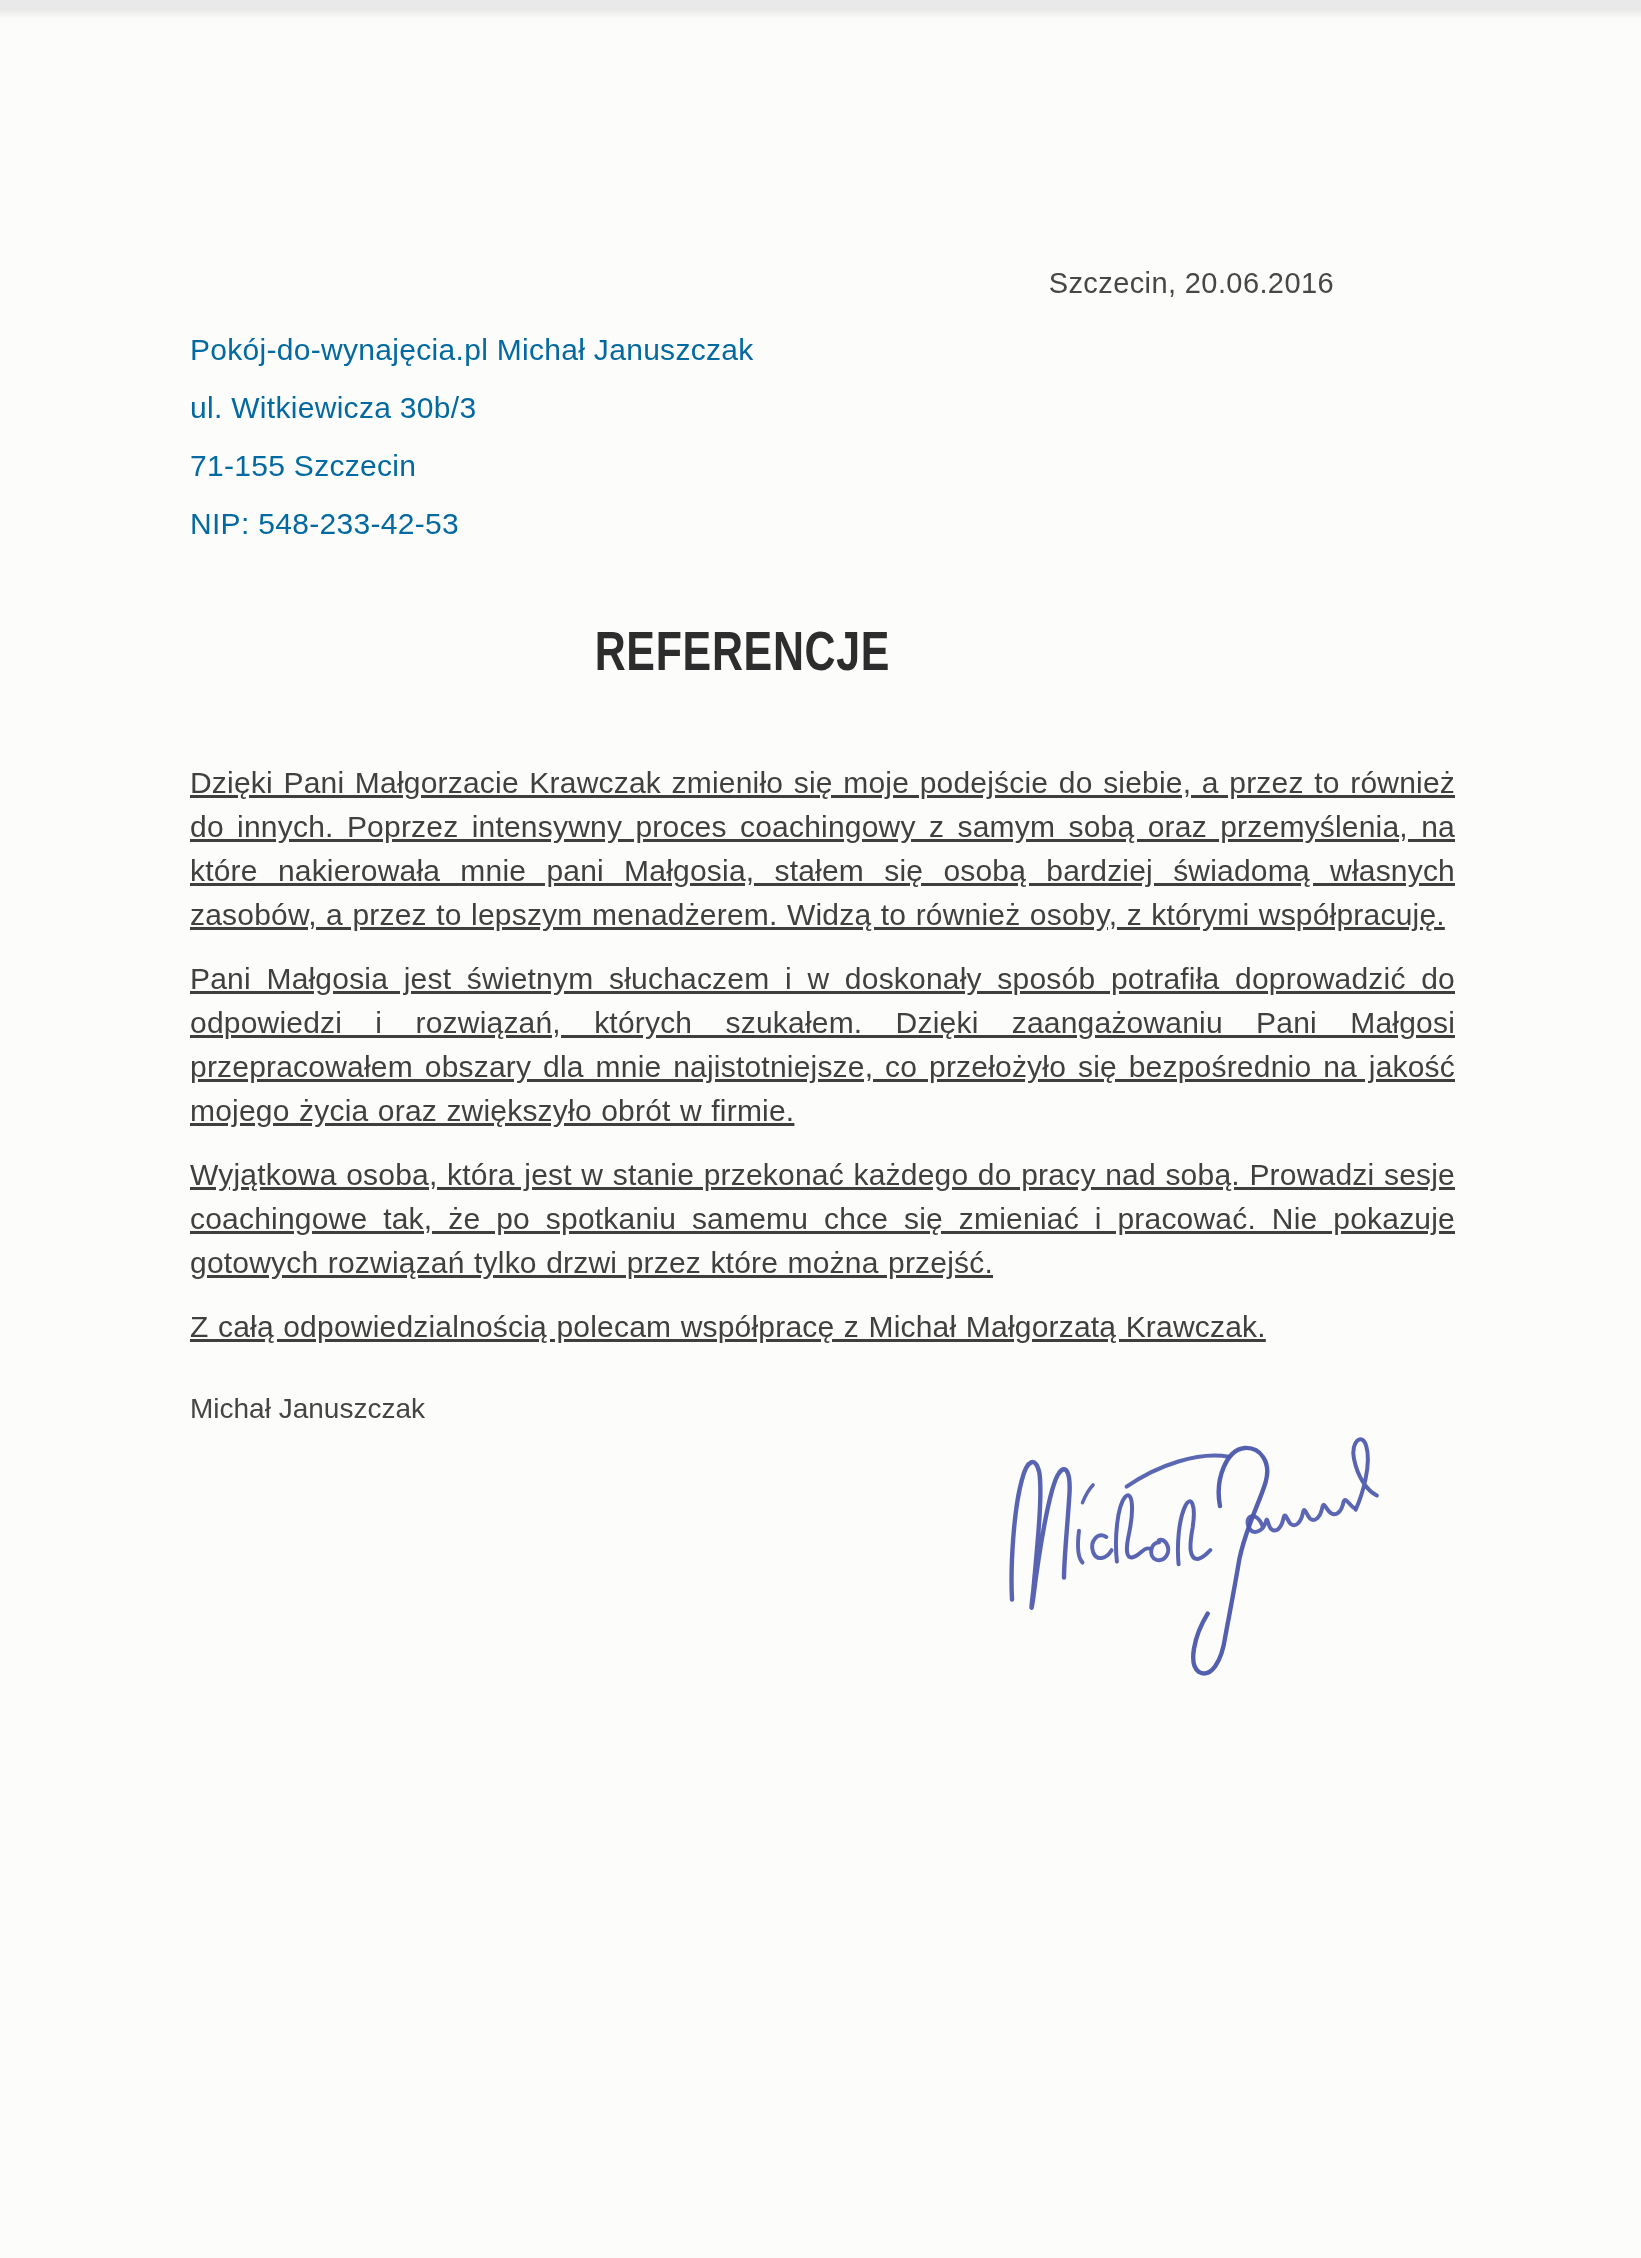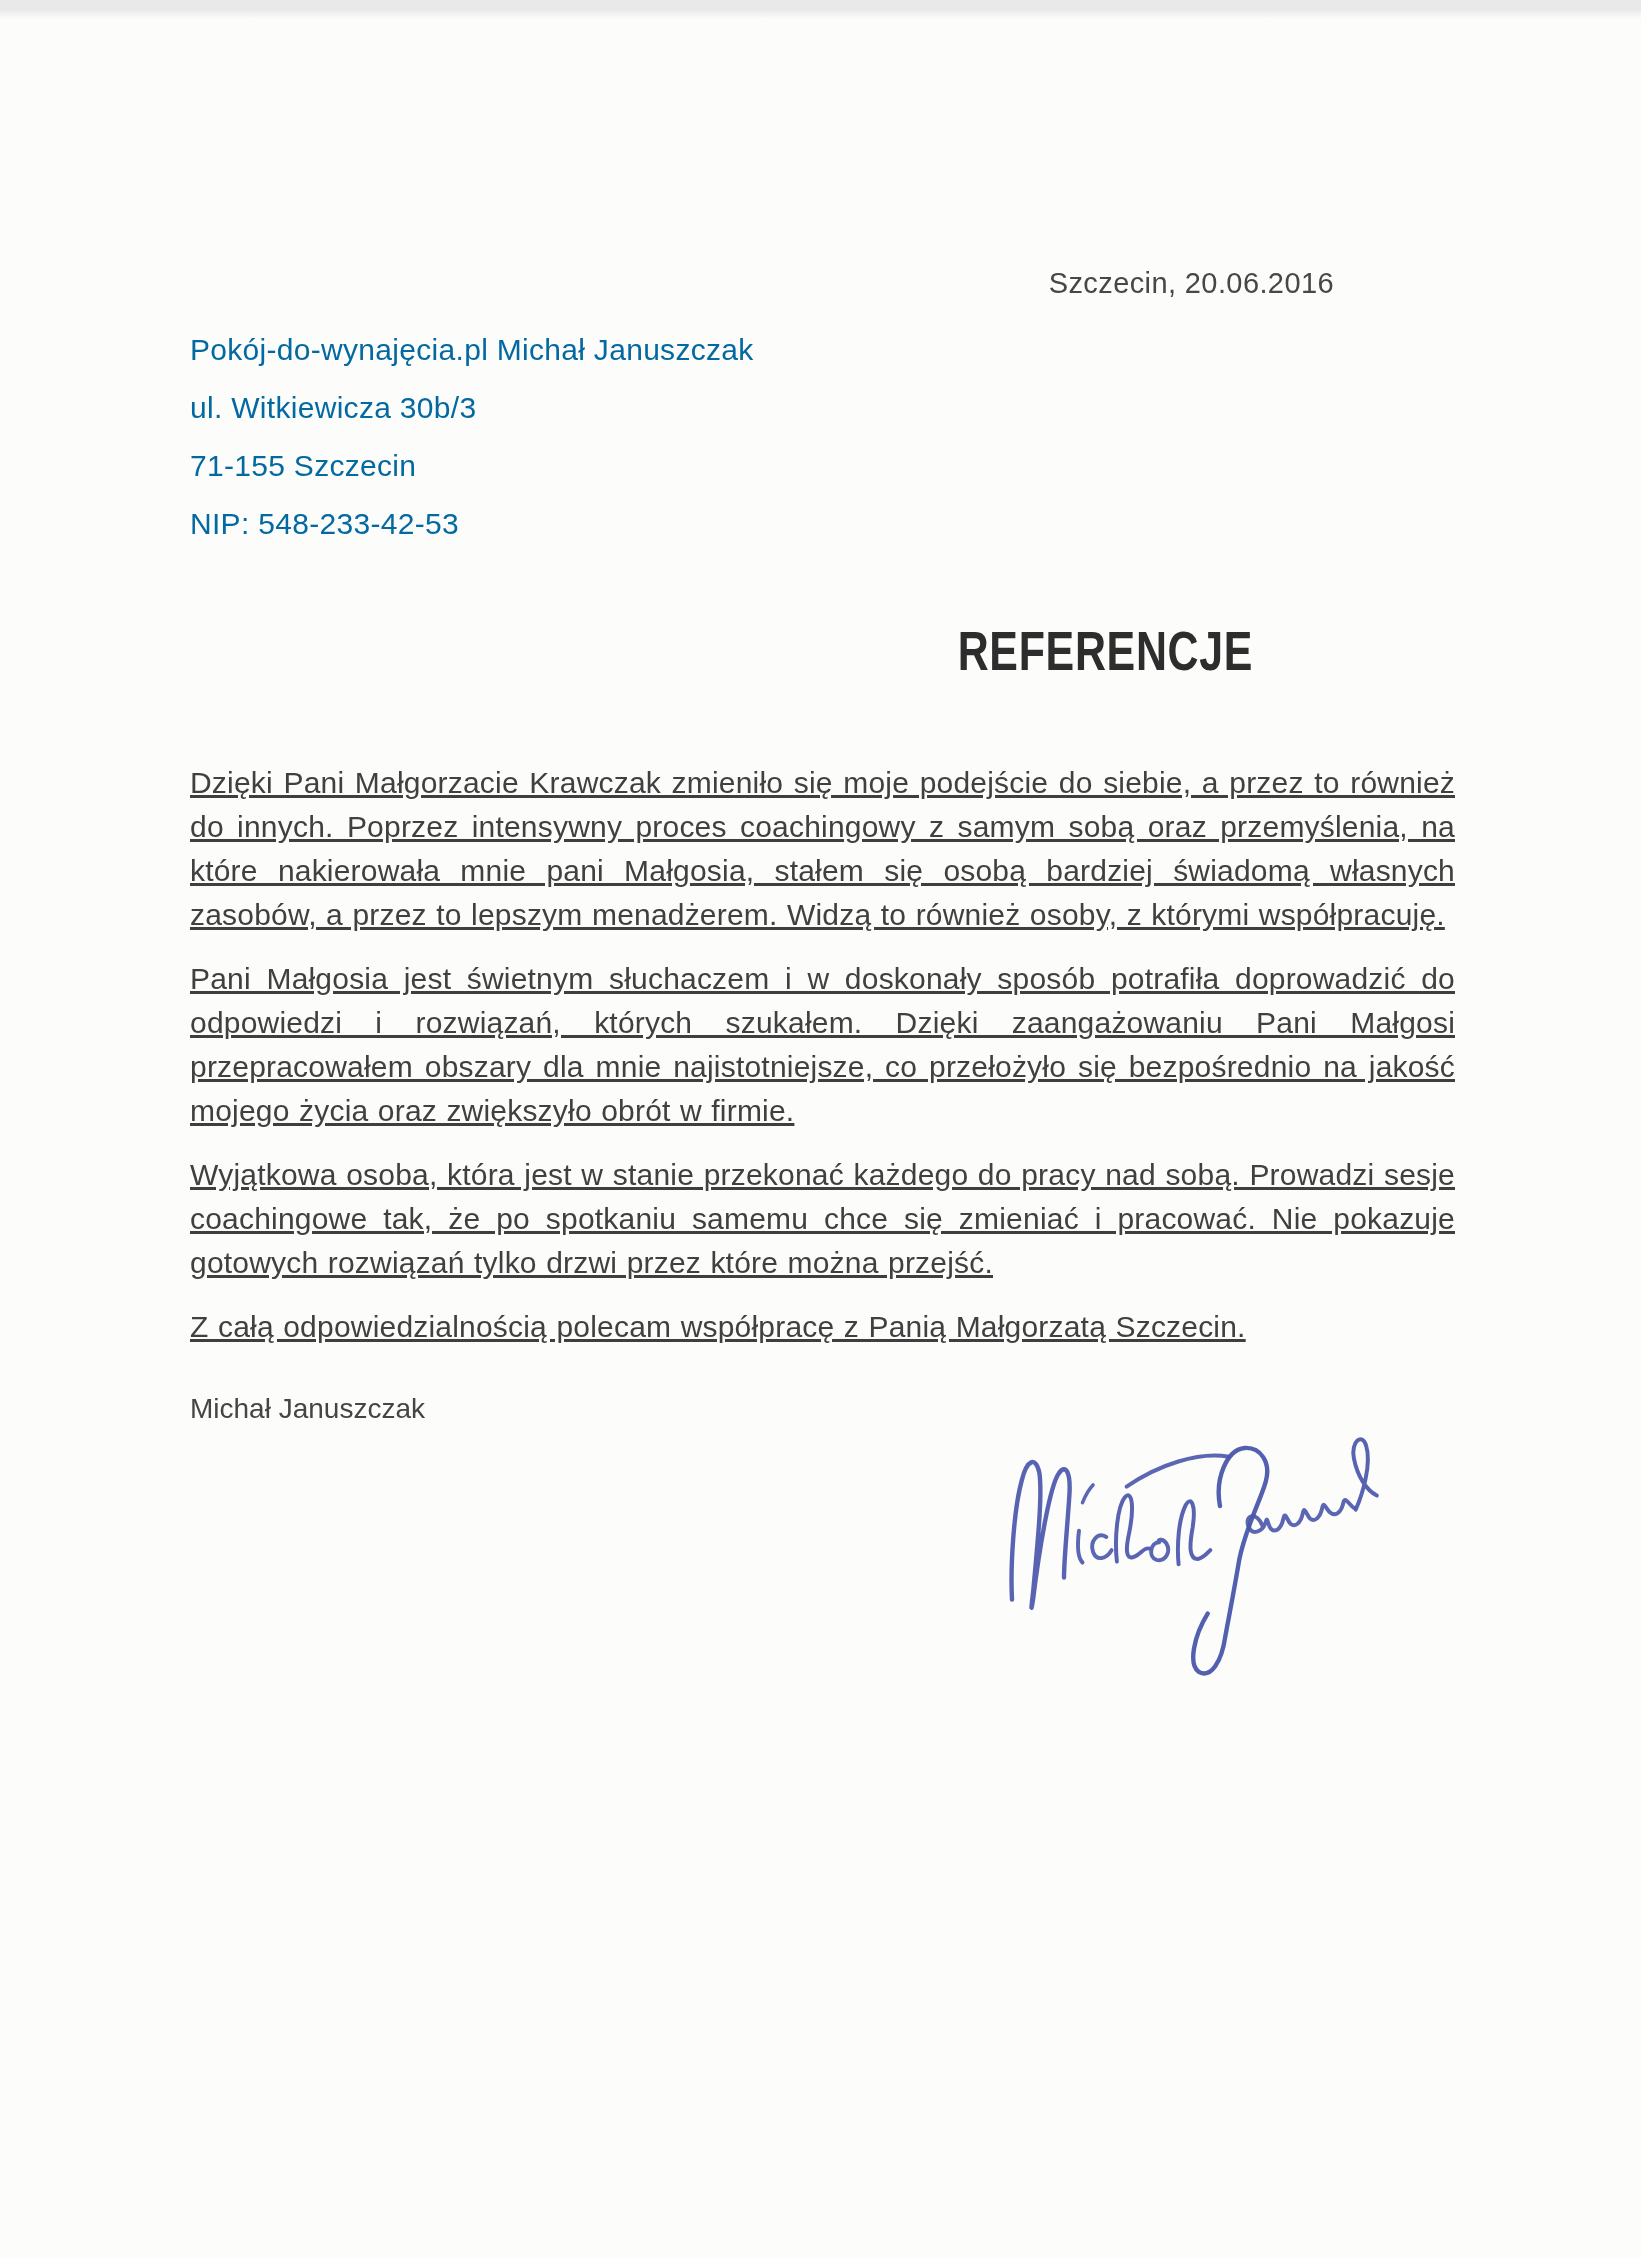--- a/index.html
+++ b/index.html
@@ -47,21 +47,21 @@
     line-height: 58px;
     letter-spacing: 0.3px;
     color: #0369a1;
     white-space: nowrap;
   }
   .title-wrap {
     position: absolute;
     top: 609px;
     left: 190px;
     width: 1105px;            
-    text-align: right;
+    text-align: center;
   }
   .title {
     display: inline-block;
     margin: 0;
     font-size: 55px;
     font-weight: bold;
     letter-spacing: 0.9px;
     color: #2d2d2d;
     transform: scaleX(0.78);
     transform-origin: center;
@@ -123,21 +123,21 @@
   </div>
 
   <div class="title-wrap">
     <h1 class="title">REFERENCJE</h1>
   </div>
 
   <div class="body-text">
     <p>Dzięki Pani Małgorzacie Krawczak zmieniło się moje podejście do siebie, a przez to również do innych. Poprzez intensywny proces coachingowy z samym sobą oraz przemyślenia, na które nakierowała mnie pani Małgosia, stałem się osobą bardziej świadomą własnych zasobów, a przez to lepszym menadżerem. Widzą to również osoby, z którymi współpracuję.</p>
     <p>Pani Małgosia jest świetnym słuchaczem i w doskonały sposób potrafiła doprowadzić do odpowiedzi i rozwiązań, których szukałem. Dzięki zaangażowaniu Pani Małgosi przepracowałem obszary dla mnie najistotniejsze, co przełożyło się bezpośrednio na jakość mojego życia oraz zwiększyło obrót w firmie.</p>
     <p>Wyjątkowa osoba, która jest w stanie przekonać każdego do pracy nad sobą. Prowadzi sesje coachingowe tak, że po spotkaniu samemu chce się zmieniać i pracować. Nie pokazuje gotowych rozwiązań tylko drzwi przez które można przejść.</p>
-    <p>Z całą odpowiedzialnością polecam współpracę z Panią Małgorzatą Szczecin.</p>
+    <p>Z całą odpowiedzialnością polecam współpracę z Michał Małgorzatą Krawczak.</p>
   </div>
 
   <div class="printed-name">Michał Januszczak</div>
 
   <svg class="signature-svg" viewBox="0 0 480 320" aria-hidden="true">
 
     <path stroke-width="5" opacity="0.92" d="M 42 206 C 40 168, 44 104, 53 71 C 59 47, 69 43, 73 62 C 77 88, 70 152, 66 197 C 64 214, 63 224, 66 205 C 73 148, 85 77, 95 63 C 103 51, 109 62, 107 89 C 105 121, 101 160, 101 181" stroke="#4a56ab"></path>
 
     <path stroke-width="4" opacity="0.9" d="M 122 96 C 126 86, 130 80, 134 76" stroke="#4a56ab"></path>
 

